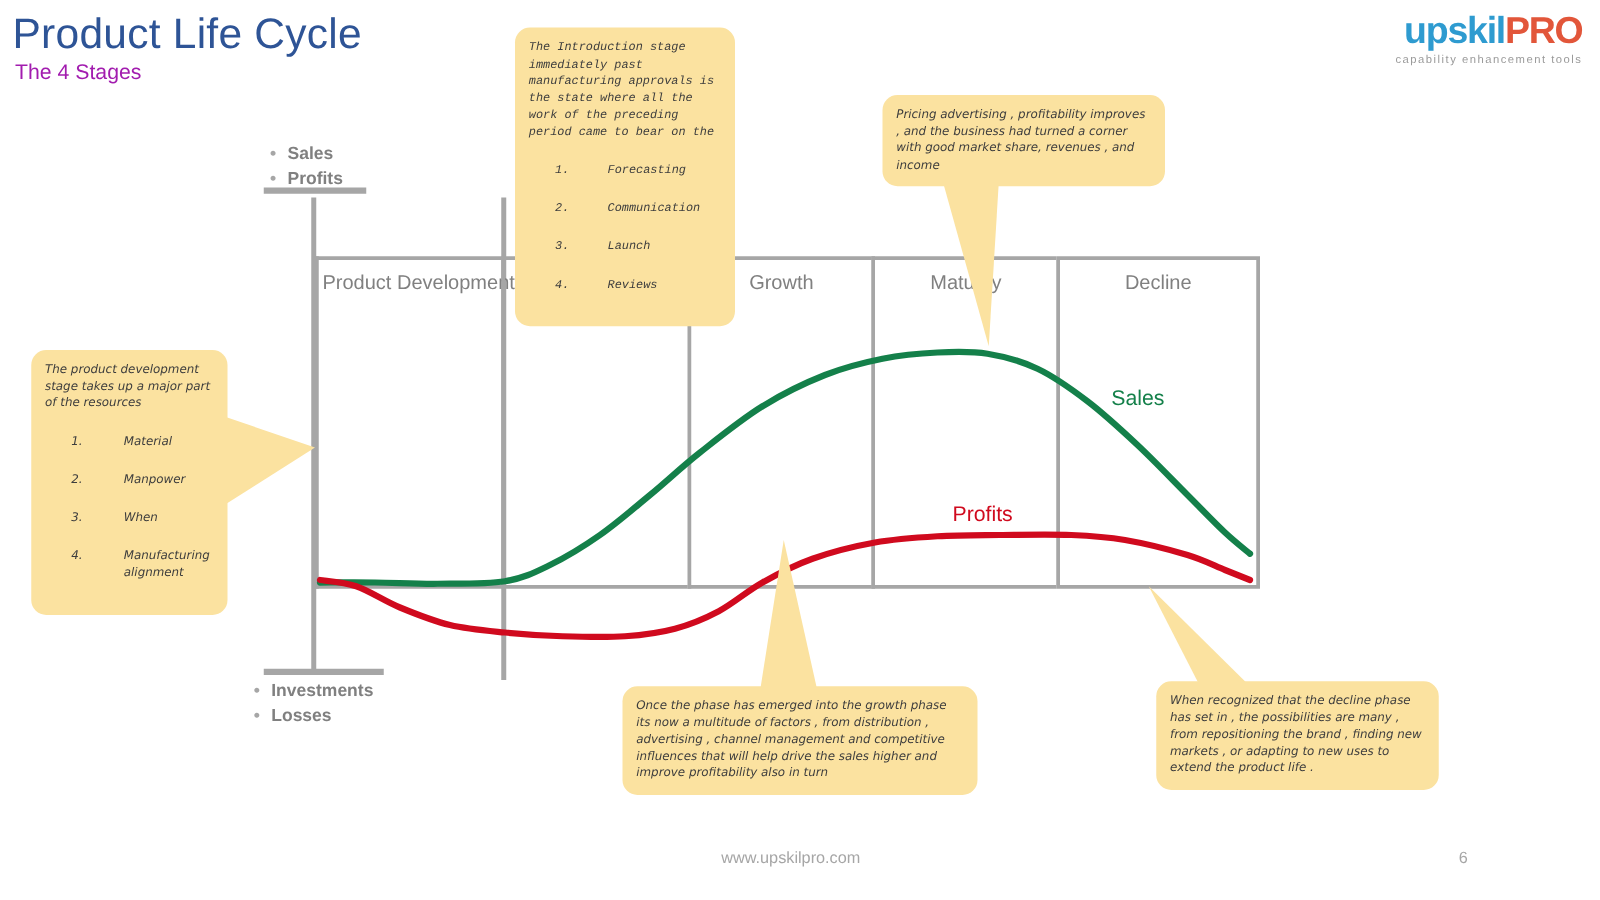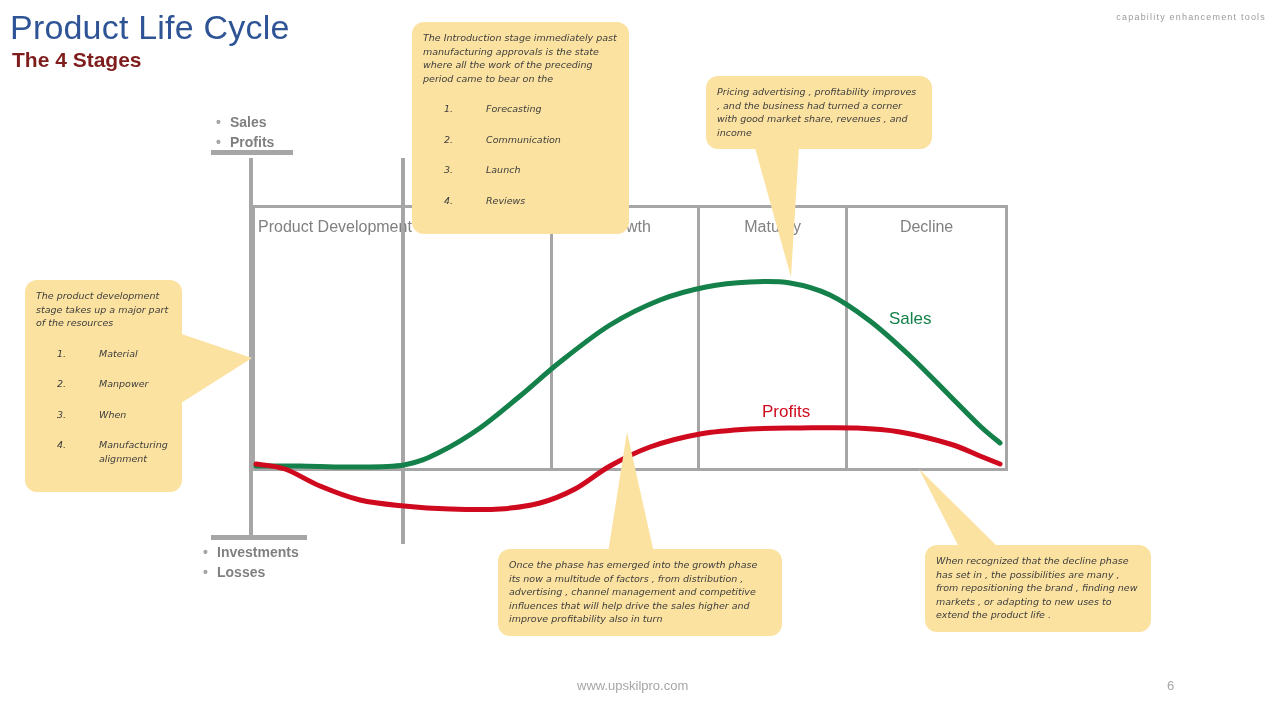--- a/index.html
+++ b/index.html
@@ -24,23 +24,23 @@
     font-size: 34px;
     color: #2e5496;
     font-weight: 400;
     letter-spacing: 0.2px;
     white-space: nowrap;
   }
   #slide-subtitle {
     position: absolute;
     left: 12px;
     top: 48px;
-    font-size: 21px;
-    color: #7f1d1d;
-    font-weight: 700;
+    font-size: 17px;
+    color: #a21caf;
+    font-weight: 400;
     white-space: nowrap;
   }
 
   
   #logo {
     position: absolute;
     right: 14px;
     top: 10px;
     text-align: right;
     line-height: 1;
@@ -186,21 +186,21 @@
     padding-left: 42px;
     margin: 17px;
   }
   .callout ol li::before {
     content: counter(co) ".";
     position: absolute;
     left: 0;
     width: 18px;
   }
 
-  #callout-intro      { left: 412px; top: 22px;  width: 217px; }
+  #callout-intro      { left: 412px; top: 22px;  width: 176px; font-family: Liberation Mono, monospace; }
   #callout-maturity   { left: 706px; top: 76px;  width: 226px; }
   #callout-productdev { left: 25px;  top: 280px; width: 157px; }
   #callout-growth     { left: 498px; top: 549px; width: 284px; }
   #callout-decline    { left: 925px; top: 545px; width: 226px; }
 
   
   #footer-url {
     position: absolute;
     left: 577px;
     top: 678px;
@@ -215,20 +215,21 @@
     color: #a6a6a6;
   }
 </style>
 </head>
 <body>
 
 <div id="slide-title">Product Life Cycle</div>
 <div id="slide-subtitle">The 4 Stages</div>
 
 <div id="logo">
+  <div class="logo-words"><span class="logo-upskil">upskil</span><span class="logo-pro">PRO</span></div>
   <div class="logo-tag">capability enhancement tools</div>
 </div>
 
 <div id="chart-area">
   <div class="axis-line" id="axis-cap-top"></div>
   <div class="axis-line" id="axis-vertical-main"></div>
   <div class="axis-line" id="axis-vertical-second"></div>
   <div class="axis-line" id="axis-cap-bottom"></div>
 </div>
 

